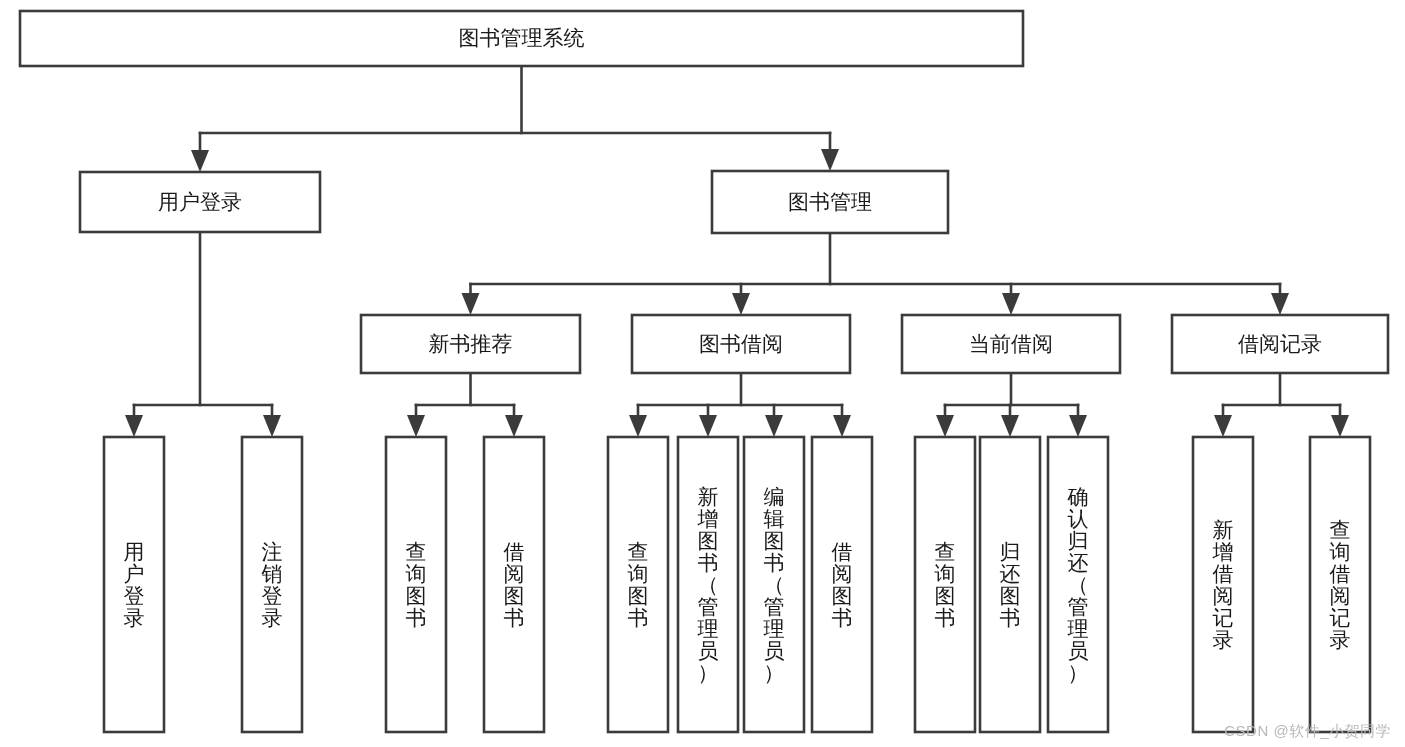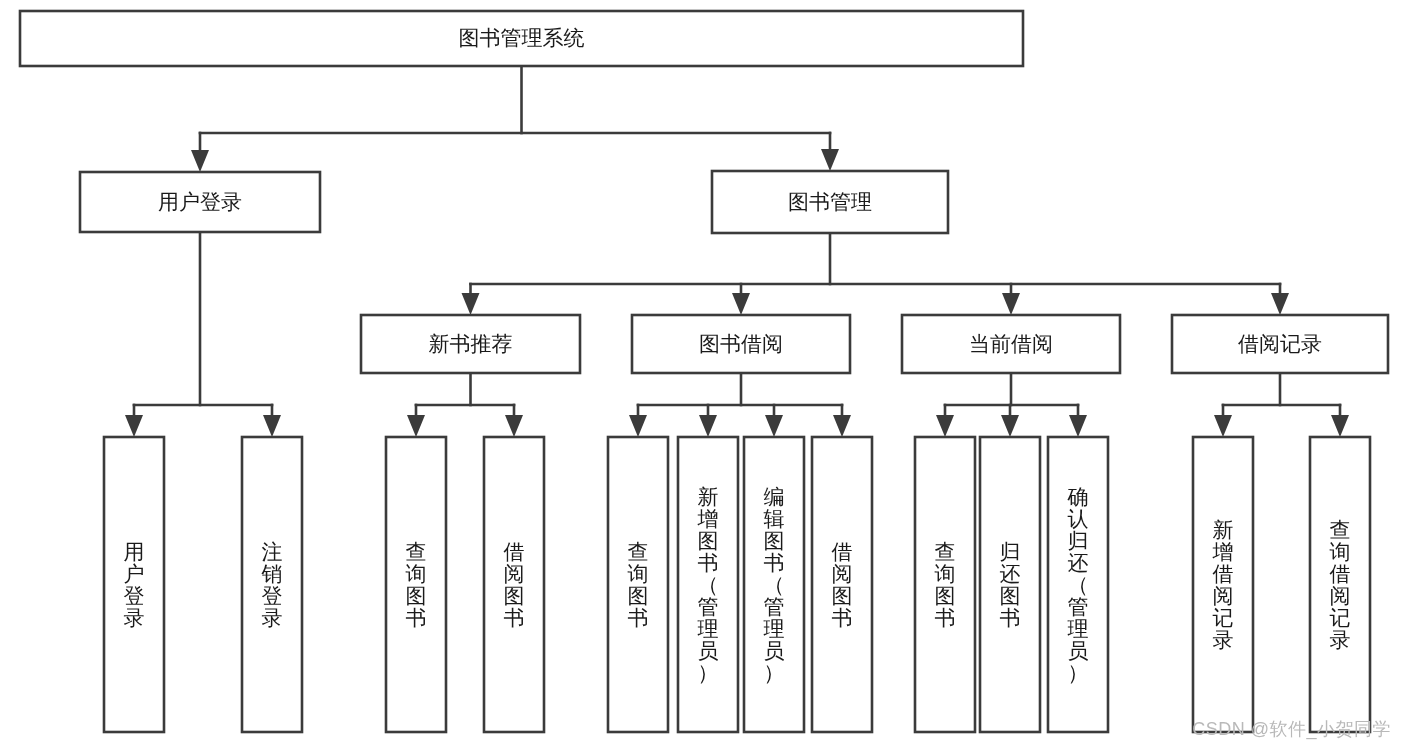--- a/index.html
+++ b/index.html
@@ -52,21 +52,21 @@
     fill: #1a1a1a;
     font-family: "Liberation Sans", "DejaVu Sans", sans-serif;
     font-size: 21px;
     text-anchor: middle;
   }
   .watermark {
     position: absolute;
     right: 14px;
     bottom: 6px;
     font-family: "Liberation Sans", "DejaVu Sans", sans-serif;
-    font-size: 18px;
+    font-size: 15px;
     color: #b9b9b9;
     white-space: nowrap;
     letter-spacing: 0.5px;
     user-select: none;
   }
 </style>
 </head>
 <body>
 
 <div id="diagram-root">

